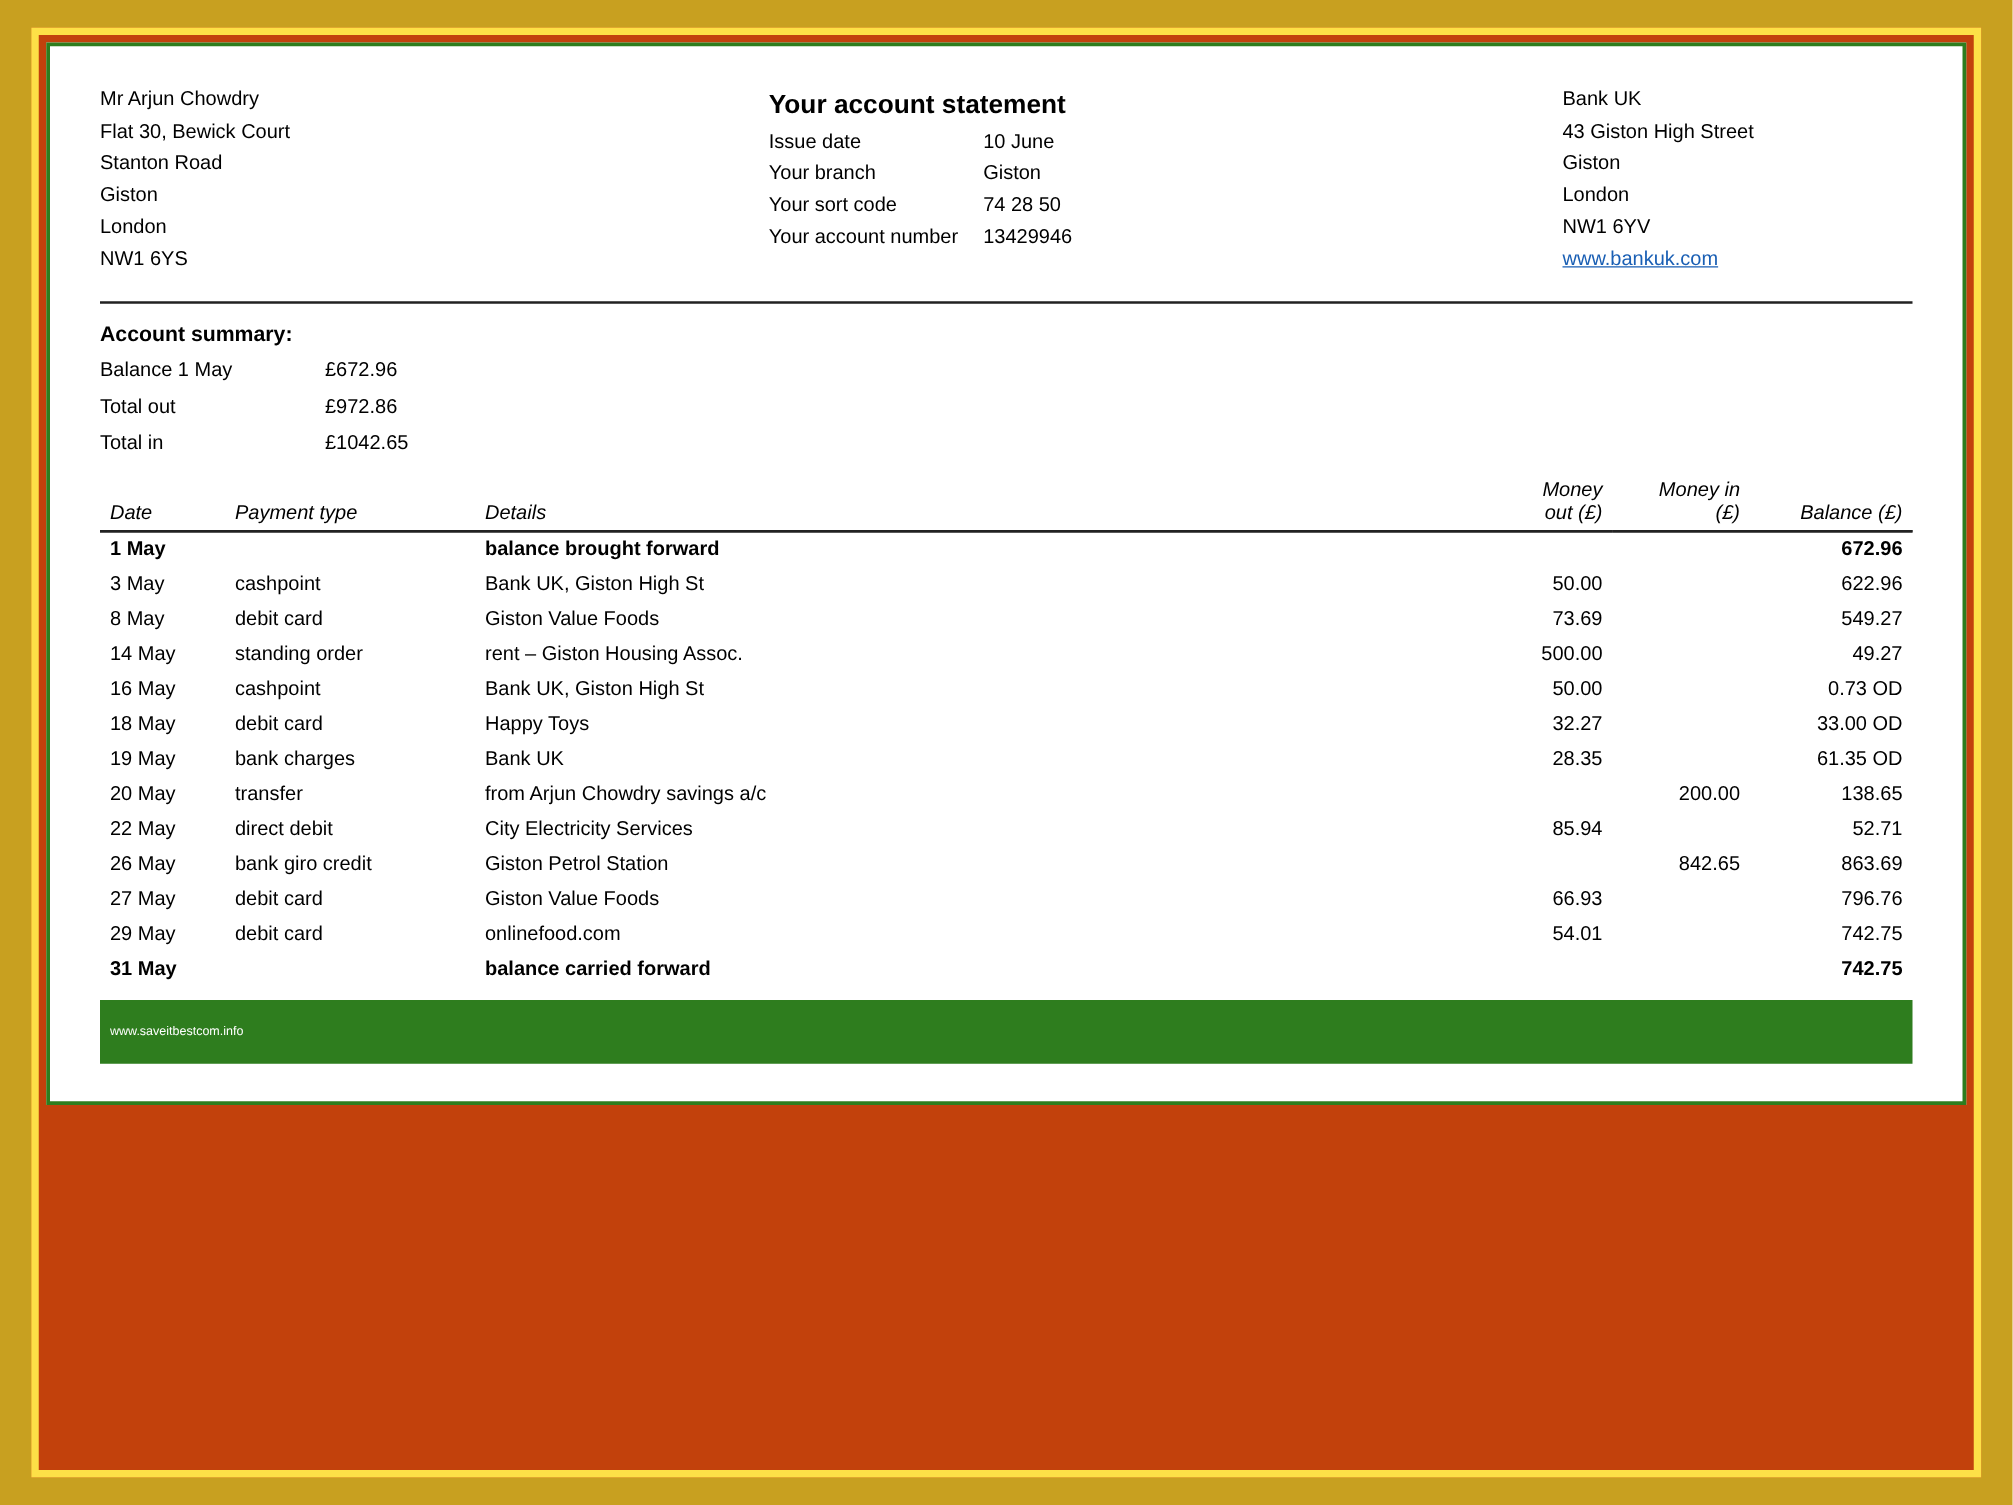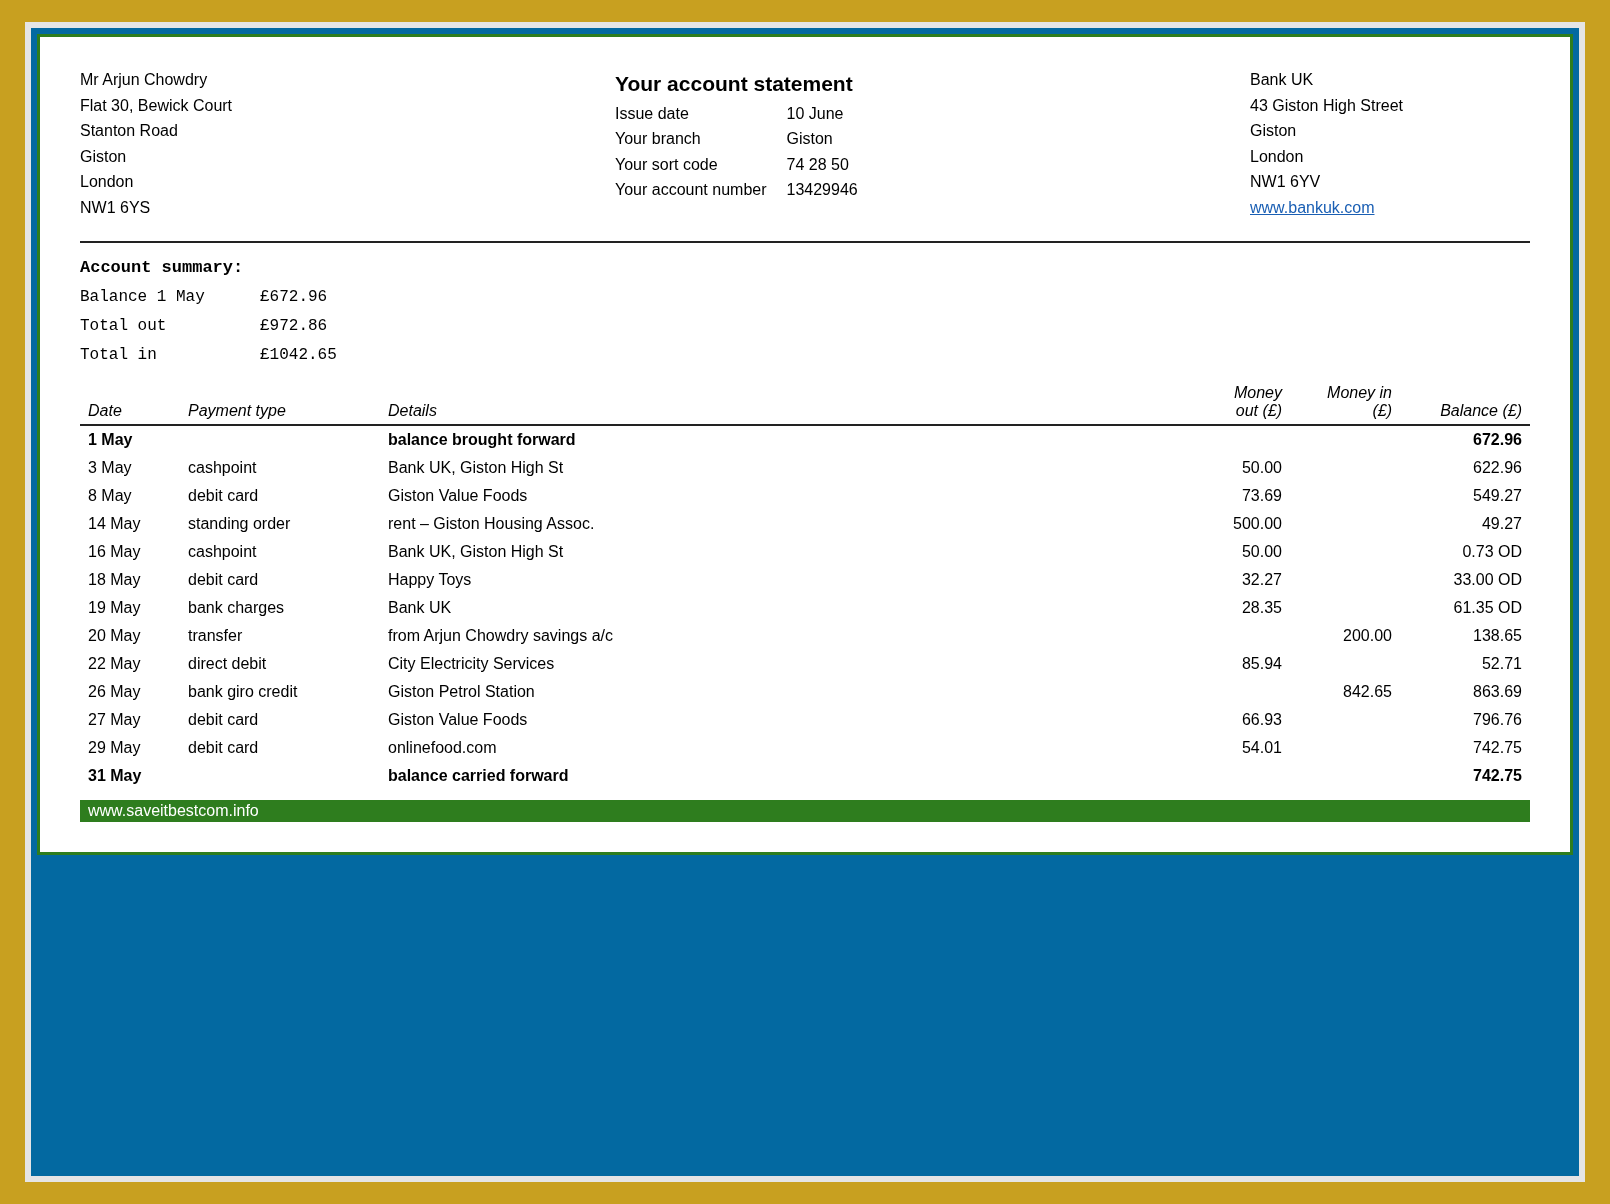--- a/index.html
+++ b/index.html
@@ -5,22 +5,22 @@
     * { margin: 0; padding: 0; box-sizing: border-box; }
     body {
       background: #c8a020;
       display: flex;
       justify-content: center;
       align-items: center;
       min-height: 100vh;
       font-family: Arial, sans-serif;
     }
     .outer-border {
-      border: 6px solid #e5e5e5;
-      background: #0369a1;
+      border: 6px solid #fde047;
+      background: #c2410c;
       padding: 6px;
       width: 1560px;
       min-height: 1160px;
     }
     .inner-border {
       border: 3px solid #2e7d1e;
       background: white;
       padding: 30px 40px;
       width: 100%;
       min-height: 100%;
@@ -63,21 +63,20 @@
     }
     .divider-thick {
       border: none;
       border-top: 2.5px solid #222;
       margin: 10px 0;
     }
     .summary-section {
       font-size: 16px;
       line-height: 1.8;
       margin-bottom: 8px;
-      font-family: Liberation Mono, monospace;
     }
     .summary-section .summary-title {
       font-weight: bold;
       font-size: 17px;
     }
     .summary-row {
       display: flex;
     }
     .summary-label {
       width: 180px;
@@ -115,22 +114,22 @@
     }
     .col-date { width: 100px; }
     .col-payment { width: 200px; }
     .col-details { width: auto; }
     .col-moneyout { width: 110px; text-align: right; }
     .col-moneyin { width: 110px; text-align: right; }
     .col-balance { width: 130px; text-align: right; }
     .footer-bar {
       background: #2e7d1e;
       color: white;
-      font-size: 16px;
-      padding: 2px 8px;
+      font-size: 10px;
+      padding: 20px 8px;
       margin-top: 10px;
     }
   </style>
 </head>
 <body>
 
 <div class="outer-border">
   <div class="inner-border">
 
     <div class="header-section">

